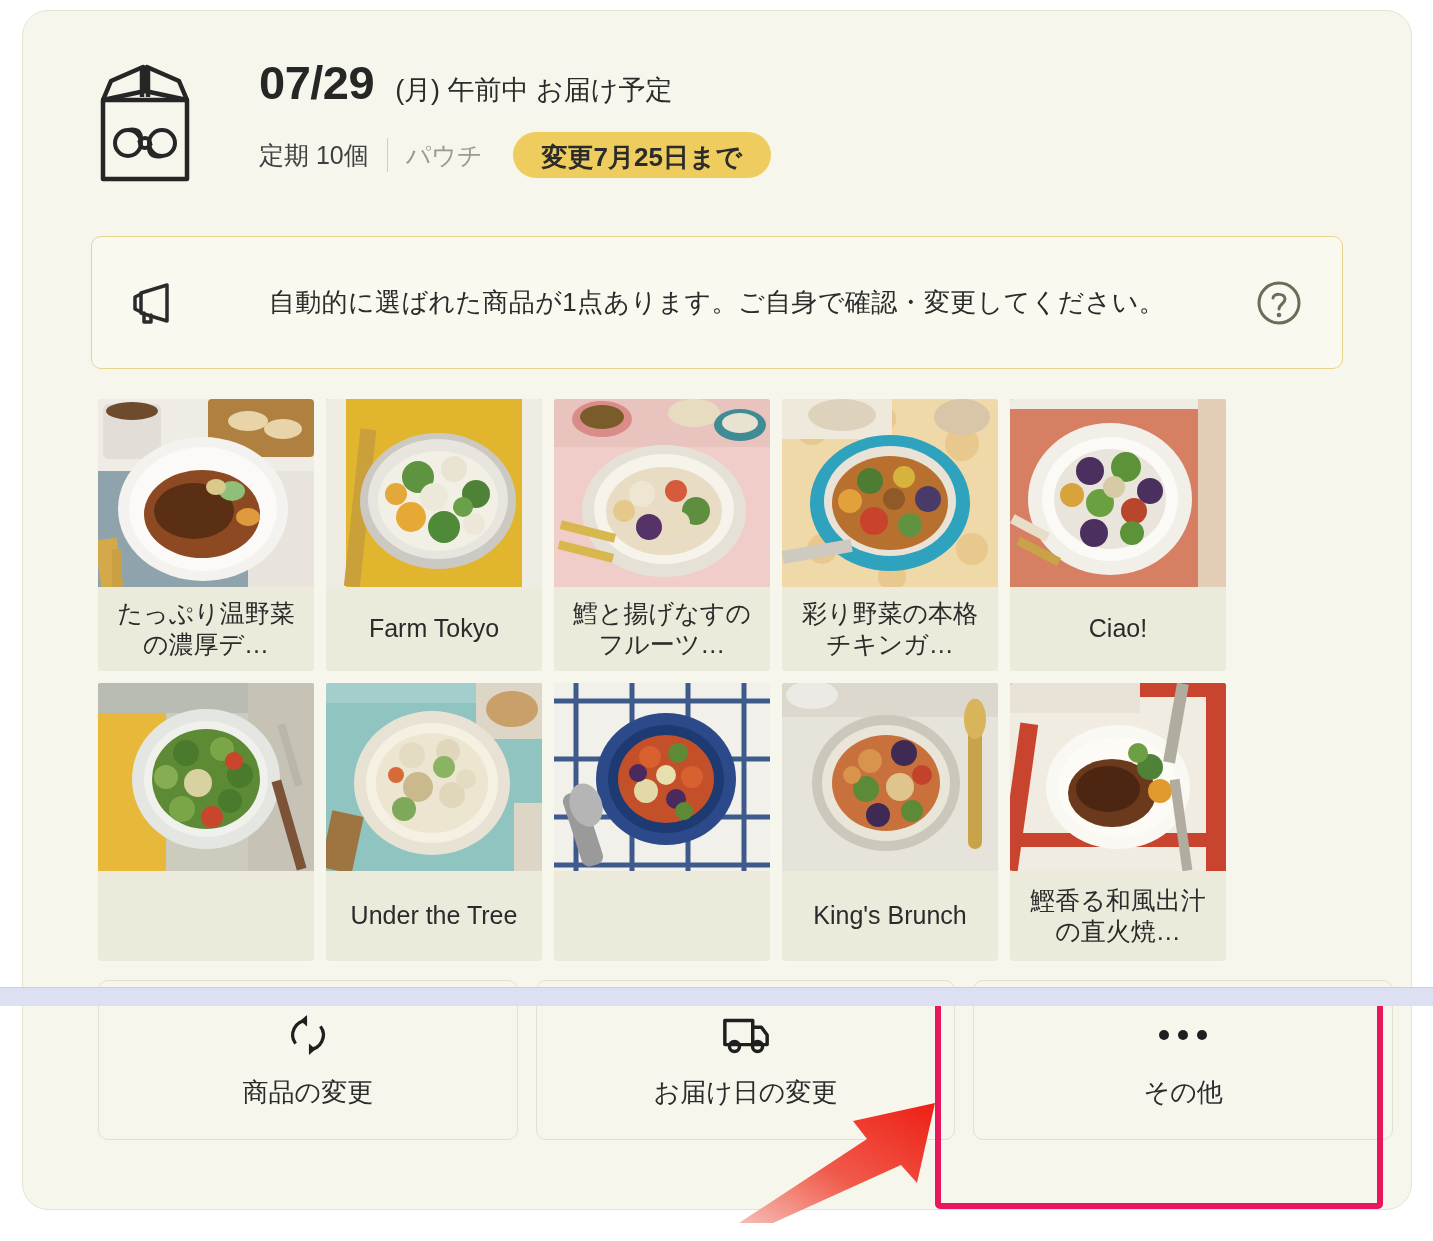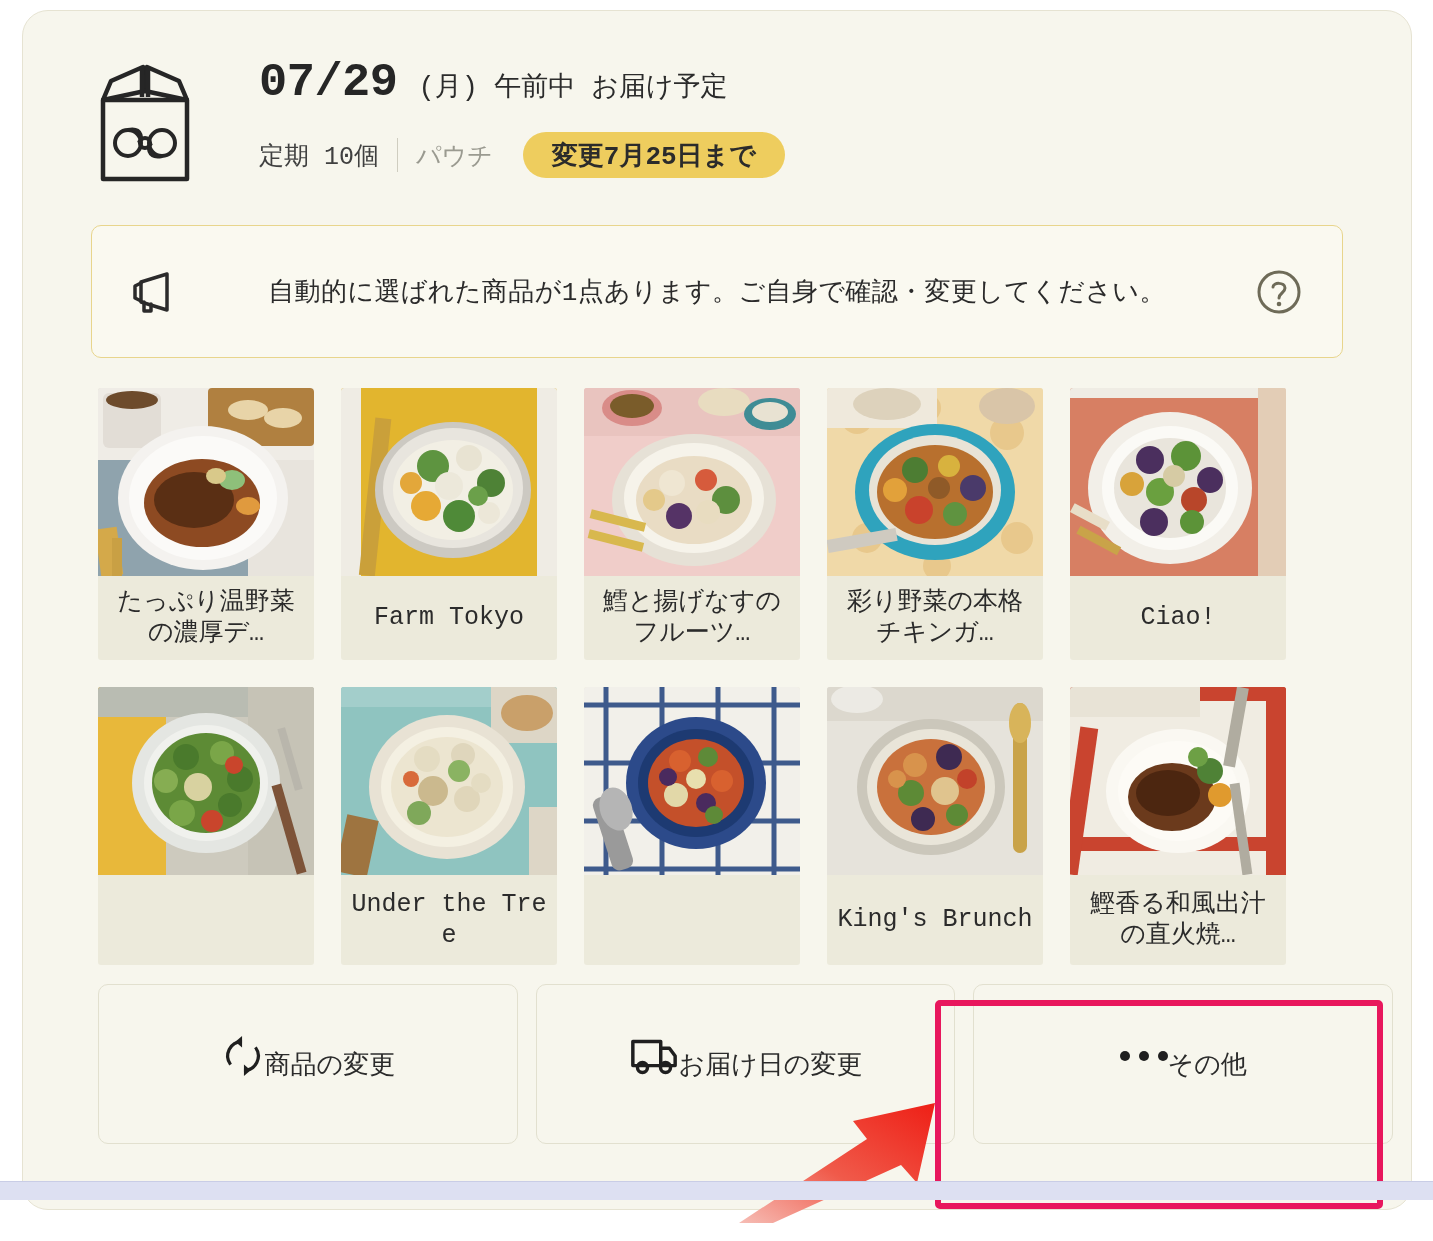--- a/index.html
+++ b/index.html
@@ -6,23 +6,22 @@
   html, body {
     width: 1433px; height: 1241px;
     background: #ffffff;
     font-family: "Liberation Sans", "DejaVu Sans", sans-serif;
     overflow: hidden;
   }
 
   
   #page {
     position: relative;
-    width: 1433px; height: 1200px;
+    width: 1433px; height: 1006px;
     background: #ffffff;
-    font-family: Liberation Mono, monospace;
   }
 
   
   #bottom-strip {
     position: absolute;
     left: 0; bottom: 0;
     width: 1433px; height: 19px;
     background: #dde0f2;
     border-top: 1px solid #c9cde6;
   }
@@ -68,21 +67,21 @@
     color: #2b2b2b;
     font-size: 26px; font-weight: 700;
     border-radius: 999px;
     padding: 12px 29px 8px;
     line-height: 1;
   }
 
   
   .notice {
     position: relative;
-    margin: 4px 68px;
+    margin: 15px 68px;
     height: 133px;
     border: 1px solid #e8d58c;
     border-radius: 10px;
     background: #faf9f0;
     display: flex;
     align-items: center;
     justify-content: center;
   }
   .notice-icon { position: absolute; left: 35px; top: 50%; transform: translateY(-50%); width: 48px; height: 44px; }
   .notice-text {
@@ -90,21 +89,21 @@
     font-size: 26px; color: #2b2b2b;
     letter-spacing: 0.4px;
   }
   .notice-help { position: absolute; right: 40px; top: 50%; transform: translateY(-50%); width: 46px; height: 46px; }
 
   
   .grid {
     margin: 30px 0 0 75px;
     display: flex;
     flex-wrap: wrap;
-    gap: 27px;
+    gap: 12px;
     width: 1290px;
   }
   .product-card {
     width: 216px;
     background: #eceadb;
     border-radius: 3px;
     overflow: hidden;
     cursor: pointer;
   }
   .product-thumb { width: 216px; height: 188px; display: block; }
@@ -126,20 +125,21 @@
     margin: 19px 0 0 75px;
     width: 1295px;
   }
   .action-btn {
     flex: 1;
     height: 160px;
     border: 1px solid #e2e0cf;
     border-radius: 10px;
     background: #f7f6ed;
     display: flex;
+    flex-direction: column;
     align-items: center;
     justify-content: center;
     cursor: pointer;
   }
   .action-icon { height: 48px; display: flex; align-items: center; justify-content: center; margin-bottom: 16px; }
   .action-label { font-size: 26px; color: #2b2b2b; }
   .dots { display: flex; gap: 9px; }
   .dots i { width: 10px; height: 10px; border-radius: 50%; background: #1f1f1f; display: block; }
 
   

